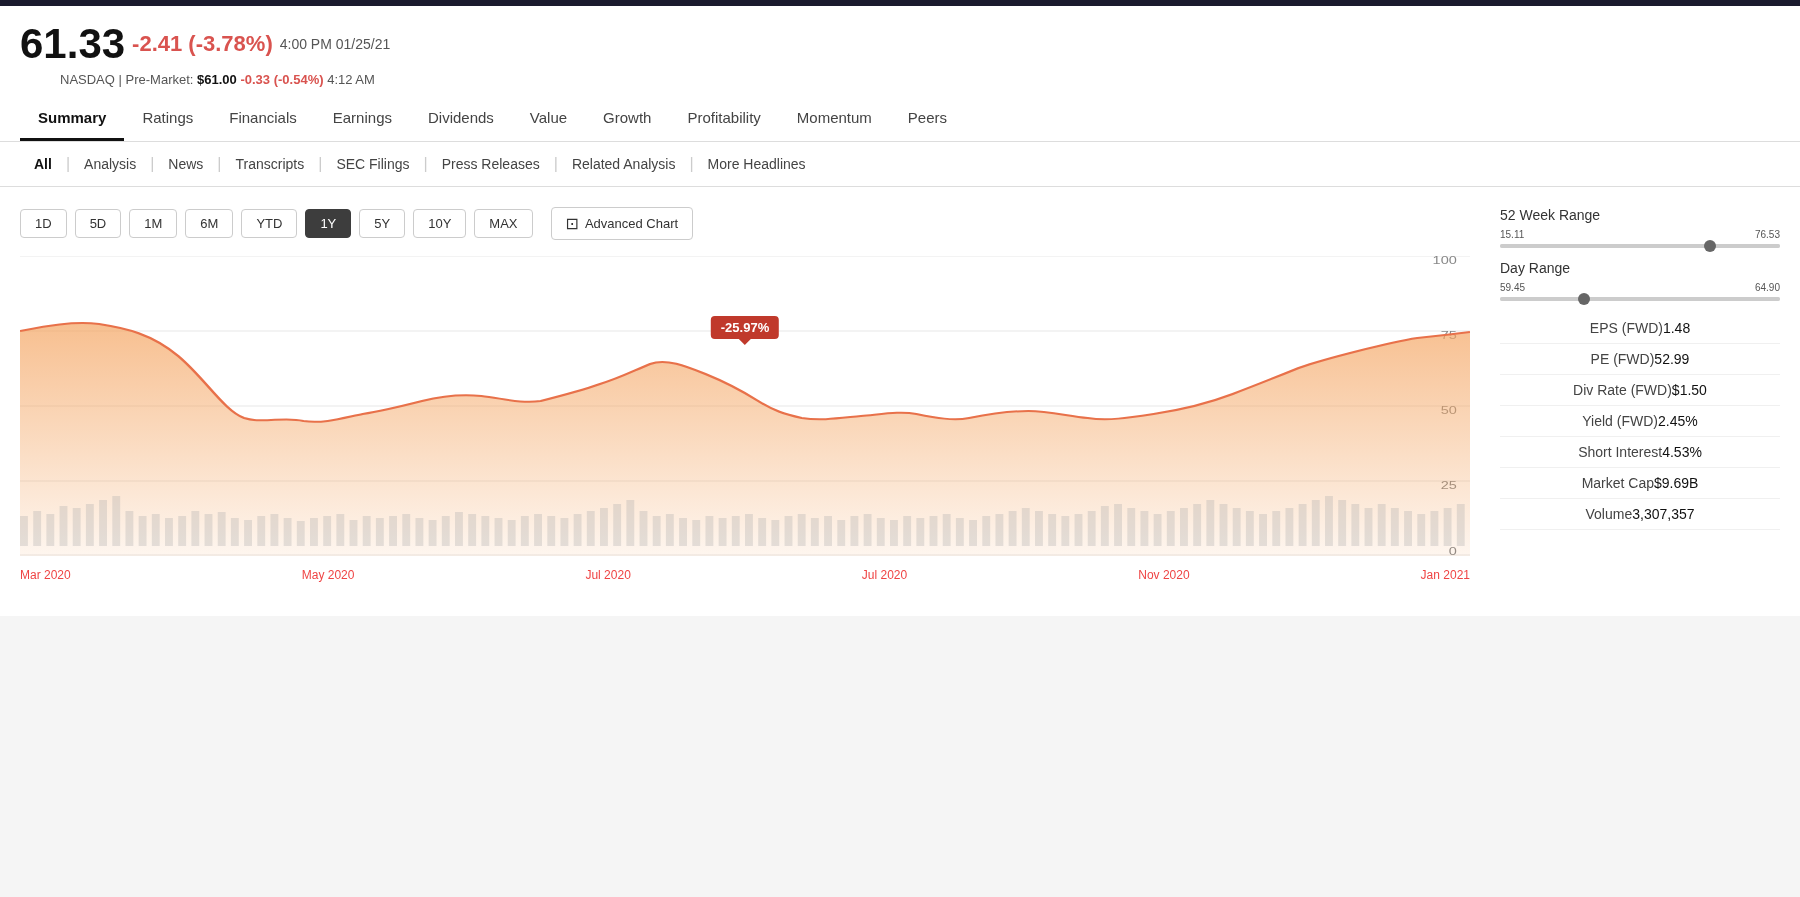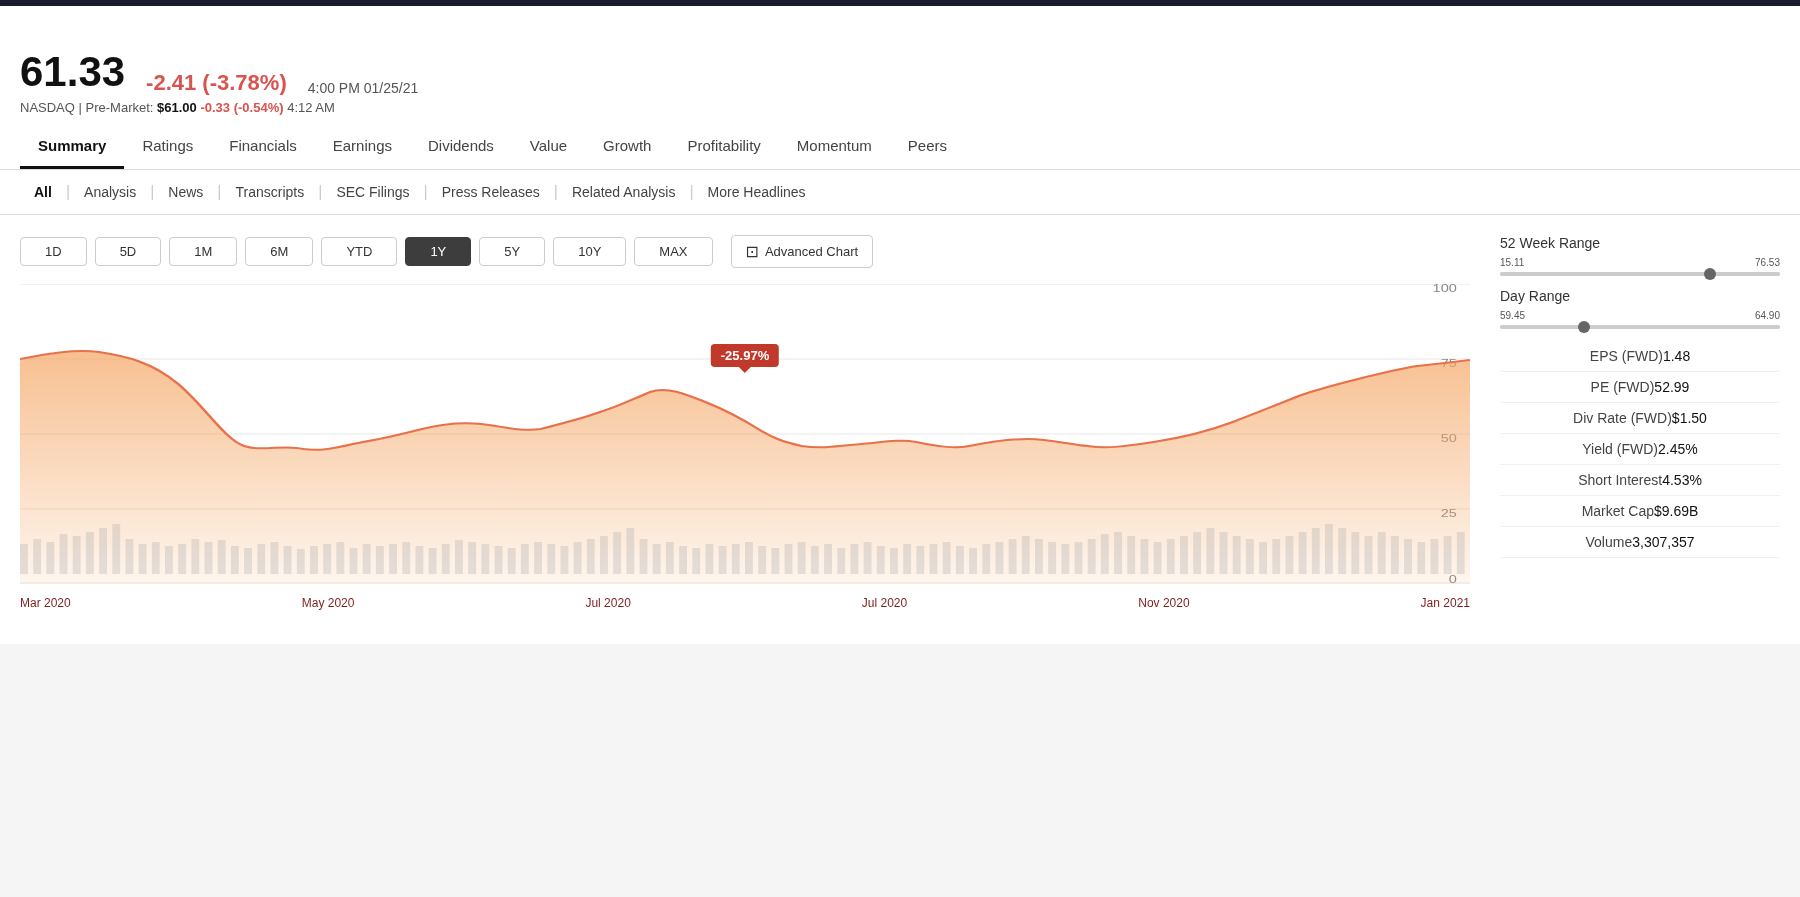--- a/index.html
+++ b/index.html
@@ -1,52 +1,52 @@
 <!DOCTYPE html>
 <html><head>
   <meta charset="utf-8">
   <style>
     * { box-sizing: border-box; margin: 0; padding: 0; }
     body { font-family: -apple-system, BlinkMacSystemFont, 'Segoe UI', Arial, sans-serif; background: #f5f5f5; color: #333; }
 
     .top-bar { background: #1a1a2e; height: 6px; }
 
     .header { background: #fff; padding: 14px 20px 0 20px; border-bottom: 1px solid #ddd; }
-    .price-row { display: flex; align-items: flex-end; gap: 21px; padding-bottom: 4px; margin-top: 28px; }
+    .price-row { display: flex; align-items: center; gap: 7px; padding-bottom: 4px; }
     .price-main { font-size: 42px; font-weight: 700; color: #111; }
     .price-change-neg { font-size: 22px; font-weight: 600; color: #d9534f; }
     .price-time { font-size: 14px; color: #555; }
-    .premarket-row { font-size: 13px; color: #555; padding-bottom: 10px; }
+    .premarket-row { font-size: 13px; color: #555; padding-bottom: 10px; margin-left: 40px; }
     .premarket-row span.bold { font-weight: 700; color: #111; }
     .premarket-row span.neg { color: #d9534f; font-weight: 600; }
 
     .tabs-nav { display: flex; gap: 0; border-bottom: none; }
     .tab-item { padding: 12px 18px; font-size: 15px; color: #444; cursor: pointer; white-space: nowrap; border-bottom: 3px solid transparent; }
     .tab-item.active { font-weight: 700; color: #111; border-bottom: 3px solid #111; }
 
     .sub-nav { background: #fff; padding: 10px 20px; border-bottom: 1px solid #ddd; display: flex; align-items: center; gap: 0; }
     .sub-nav-item { font-size: 14px; color: #444; cursor: pointer; padding: 4px 14px; white-space: nowrap; }
     .sub-nav-item.active { font-weight: 700; color: #111; }
     .sub-nav-separator { color: #ccc; font-size: 16px; }
 
     .main-content { display: flex; background: #fff; padding: 20px; gap: 30px; }
 
     .chart-section { flex: 1; min-width: 0; }
     .chart-controls { display: flex; align-items: center; gap: 8px; margin-bottom: 16px; flex-wrap: wrap; }
-    .period-btn { padding: 6px 24px; border: 1px solid #ccc; border-radius: 4px; background: #fff; font-size: 13px; cursor: pointer; color: #333; }
+    .period-btn { padding: 6px 14px; border: 1px solid #ccc; border-radius: 4px; background: #fff; font-size: 13px; cursor: pointer; color: #333; }
     .period-btn.active { background: #3d3d3d; color: #fff; border-color: #3d3d3d; }
     .advanced-btn { display: flex; align-items: center; gap: 6px; padding: 6px 14px; border: 1px solid #ccc; border-radius: 4px; background: #fff; font-size: 13px; cursor: pointer; color: #333; margin-left: 10px; }
 
     .chart-wrapper { position: relative; width: 100%; height: 340px; }
     .chart-tooltip { position: absolute; top: 60px; left: 50%; transform: translateX(-50%); background: #c0392b; color: #fff; padding: 4px 10px; border-radius: 4px; font-size: 13px; font-weight: 700; z-index: 10; }
     .chart-tooltip::after { content: ''; position: absolute; bottom: -6px; left: 50%; transform: translateX(-50%); width: 0; height: 0; border-left: 6px solid transparent; border-right: 6px solid transparent; border-top: 6px solid #c0392b; }
 
     svg.chart { width: 100%; height: 300px; }
 
-    .chart-x-labels { display: flex; justify-content: space-between; padding: 4px 0; font-size: 12px; color: #7f1d1d; margin-top: 4px; }
+    .chart-x-labels { display: flex; justify-content: space-between; padding: 4px 0; font-size: 12px; color: #ef4444; margin-top: 4px; }
 
     .sidebar { width: 280px; flex-shrink: 0; font-size: 14px; }
     .sidebar-item { display: flex; justify-content: center; padding: 7px 0; border-bottom: 1px solid #f0f0f0; }
     .sidebar-label { color: #444; }
     .sidebar-value { font-weight: 500; color: #111; }
     .sidebar-range { margin-bottom: 8px; }
     .range-label { display: flex; justify-content: space-between; font-size: 10px; color: #555; margin-bottom: 4px; }
     .range-track { position: relative; height: 4px; background: #e0e0e0; border-radius: 2px; margin-bottom: 12px; }
     .range-fill { position: absolute; height: 100%; background: #ccc; border-radius: 2px; }
     .range-dot { position: absolute; width: 12px; height: 12px; background: #666; border-radius: 50%; top: -4px; transform: translateX(-50%); }

